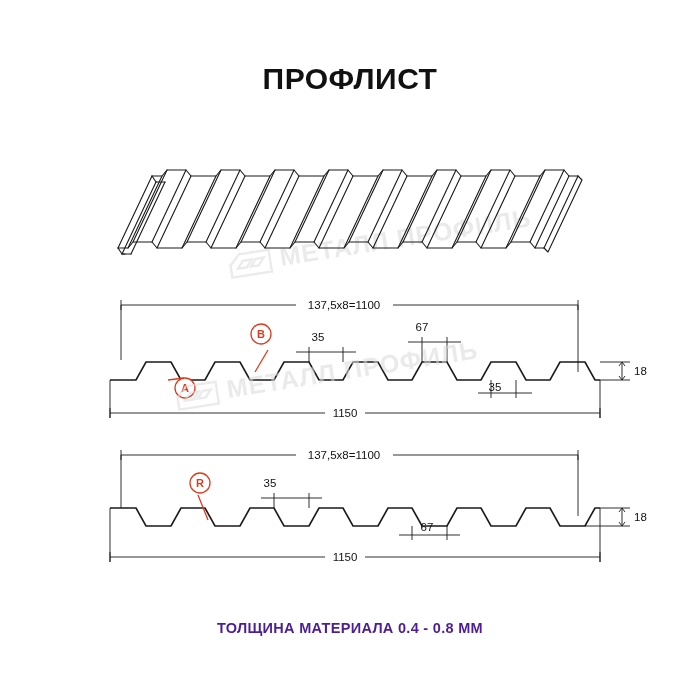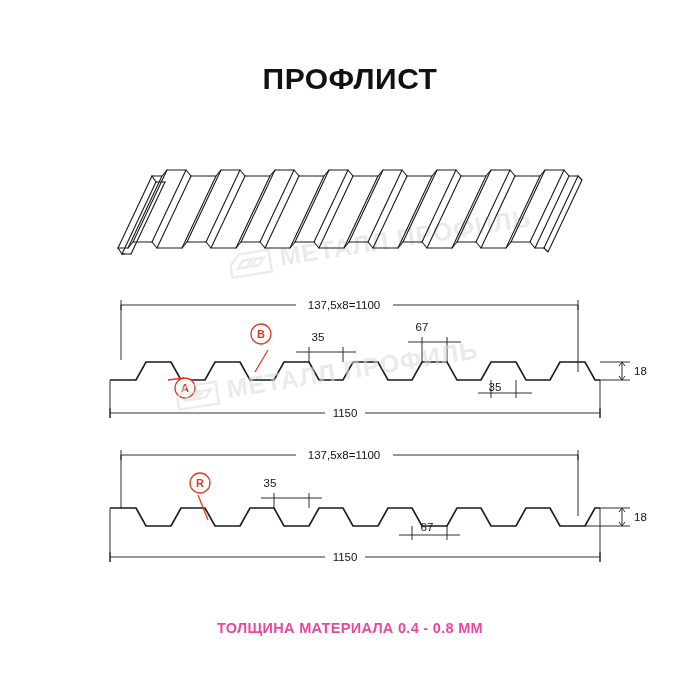--- a/index.html
+++ b/index.html
@@ -43,21 +43,21 @@
   }
   .footer-note {
     position: absolute;
     left: 0;
     top: 620px;
     width: 700px;
     text-align: center;
     font-size: 14.5px;
     font-weight: bold;
     letter-spacing: 0.3px;
-    color: #ec4899;
+    color: #4c1d95;
   }
   svg.art {
     position: absolute;
     left: 0;
     top: 0;
   }
   .wm {
     position: absolute;
     pointer-events: none;
     opacity: 0.55;

